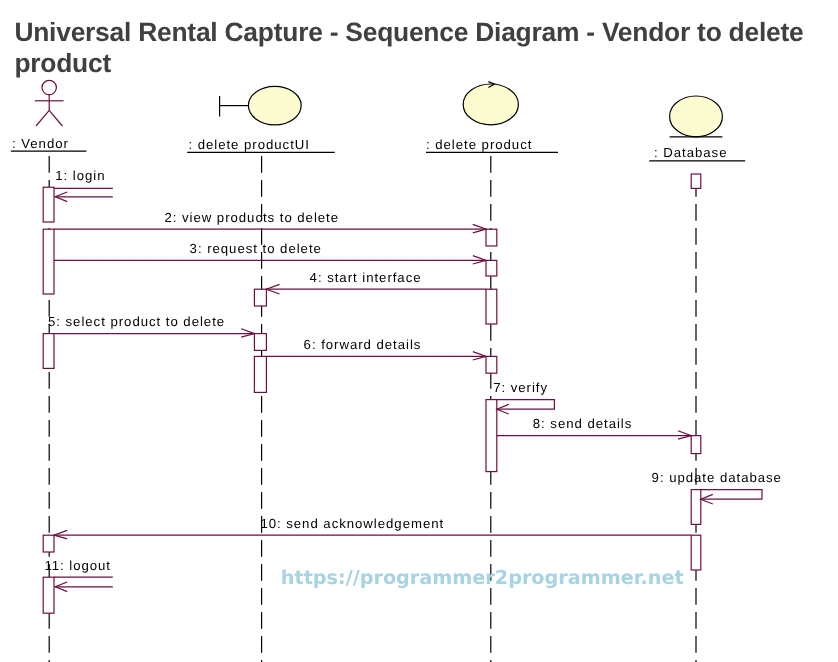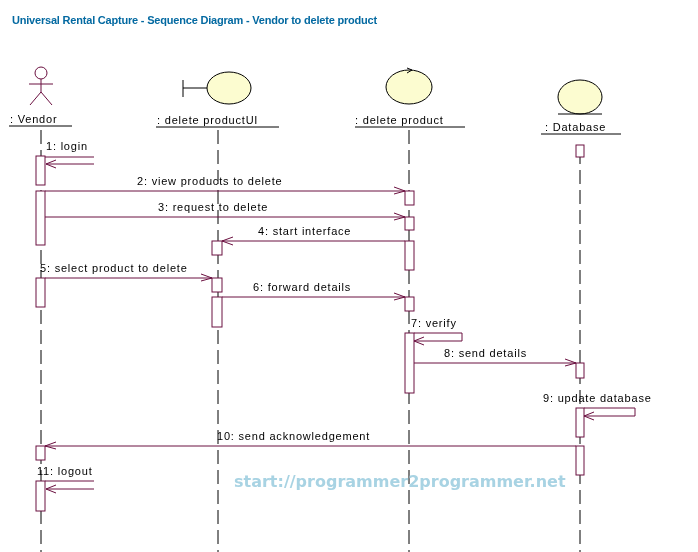--- a/index.html
+++ b/index.html
@@ -1,20 +1,20 @@
 <!DOCTYPE html>
 <html><head>
   <meta charset="utf-8">
   <style>
     html, body { margin: 0; padding: 0; background: #ffffff; }
     body { width: 698px; height: 552px; position: relative; overflow: hidden; }
     .title {
       position: absolute; left: 12px; top: 14px;
       font-family: "Liberation Sans", sans-serif; font-weight: bold;
-      font-size: 11px; color: #0369a1; letter-spacing: -0.2px;
+      font-size: 22px; color: #404040; letter-spacing: -0.2px;
     }
     svg { position: absolute; left: 0; top: 0; }
     .lbl { font-family: "Liberation Sans", sans-serif; font-size: 11px; fill: #000; letter-spacing: 0.8px; }
     .watermark {
       position: absolute; left: 234px; top: 472px;
       font-family: "DejaVu Sans", sans-serif; font-weight: bold; font-size: 16px;
       color: #a8d3e3;
     }
   </style>
 </head>
@@ -133,13 +133,13 @@
     <text class="lbl" x="40" y="272">5: select product to delete</text>
     <text class="lbl" x="253" y="291">6: forward details</text>
     <text class="lbl" x="411" y="327">7: verify</text>
     <text class="lbl" x="444" y="357">8: send details</text>
     <text class="lbl" x="543" y="402">9: update database</text>
     <text class="lbl" x="217" y="440">10: send acknowledgement</text>
     <text class="lbl" x="37" y="475">11: logout</text>
   </g>
 </svg>
 
-<div class="watermark">start://programmer2programmer.net</div>
+<div class="watermark">https://programmer2programmer.net</div>
 
 </body></html>

